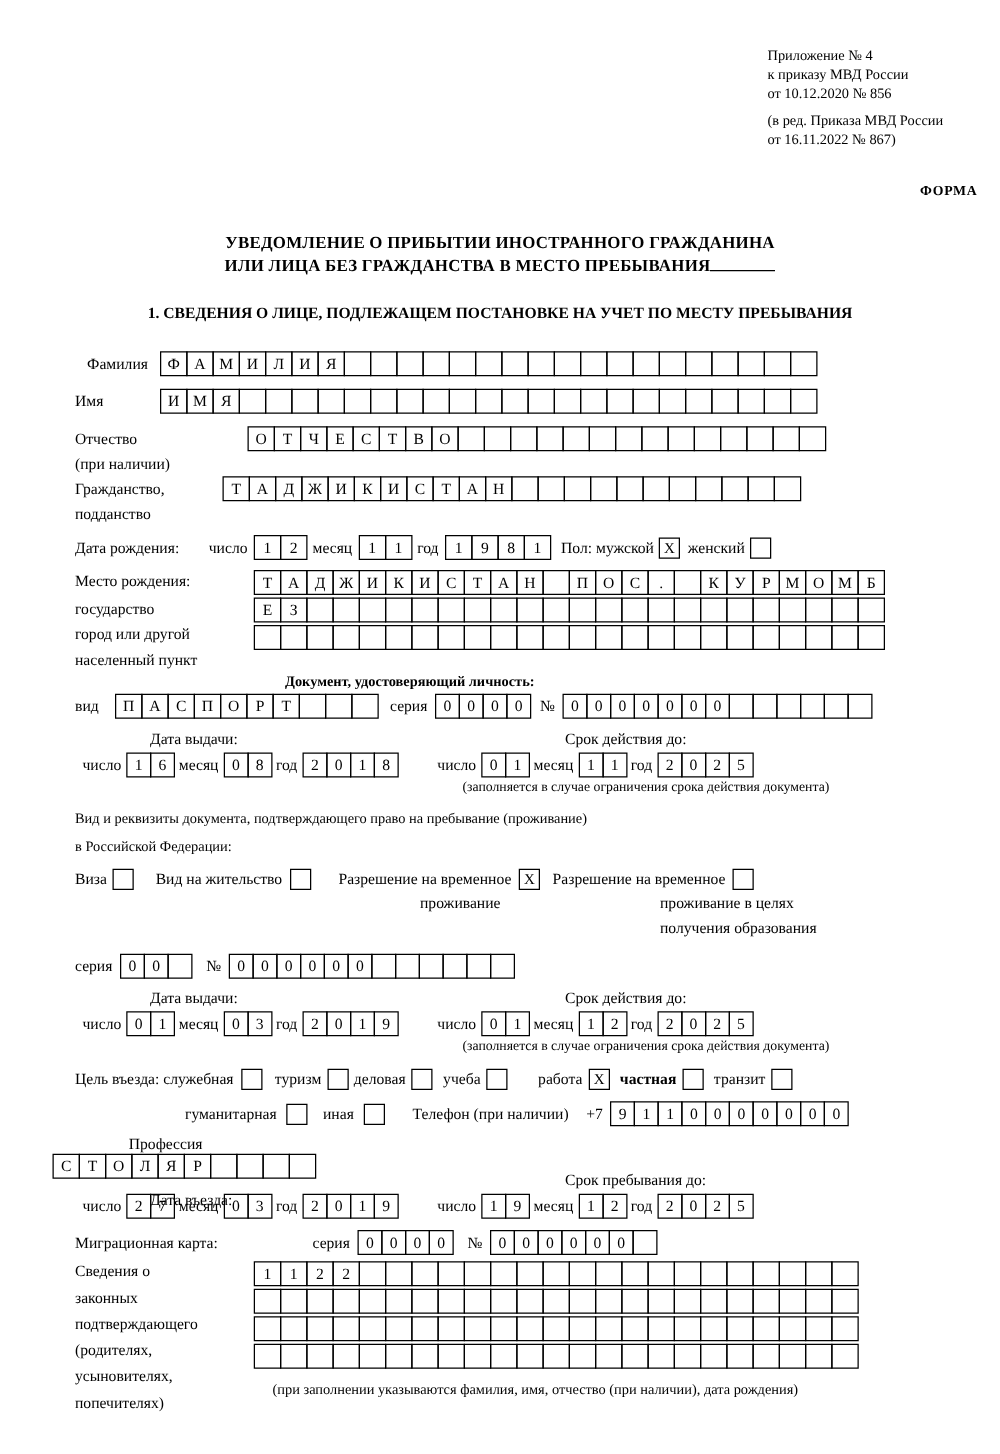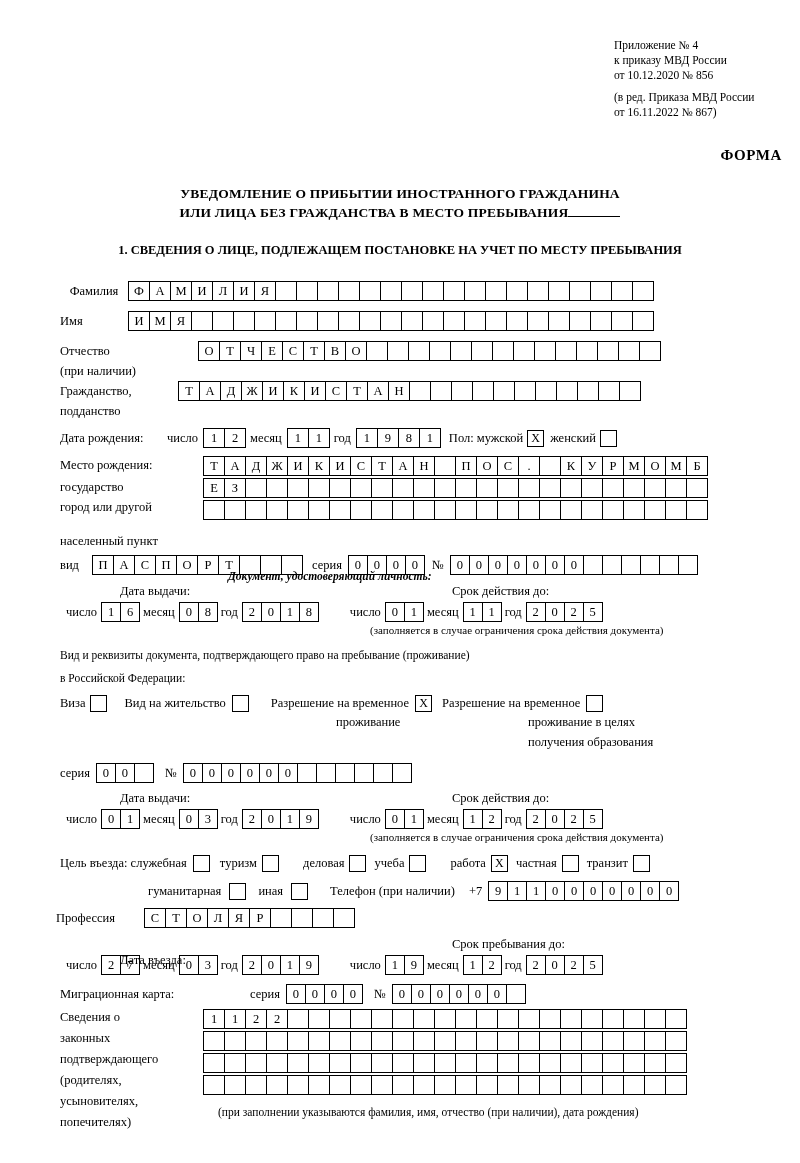--- a/index.html
+++ b/index.html
@@ -14,21 +14,21 @@
 
   
   .hdr {
     position:absolute; left:614px; top:38px; width:180px;
     font-size:11.5px; line-height:15px;
   }
   .hdr div { white-space:nowrap; }
   .hdr .gap { height:7px; }
   .forma {
     position:absolute; right:18px; top:147px;
-    font-size:15px; font-weight:bold; letter-spacing:.6px;
+    font-size:11px; font-weight:bold; letter-spacing:.6px;
   }
 
   .title {
     position:absolute; left:0; top:184px; width:800px;
     text-align:center; font-weight:bold; font-size:13.5px; line-height:19px;
     letter-spacing:.2px;
   }
   .title .ul { border-bottom:1px solid #000; display:inline-block; width:52px; }
 
   .sect1 {
@@ -319,25 +319,25 @@
         <span class="bx"></span>
         <span class="bx"></span>
         <span class="bx"></span>
         <span class="bx"></span>
         <span class="bx"></span>
         <span class="bx"></span>
         <span class="bx"></span>
         <span class="bx"></span>
       </span>
   </div>
-  <div class="row" style="left:60px; top:534px;">
+  <div class="row" style="left:60px; top:521px;">
     <span class="lbl">населенный пункт</span>
   </div>
 
-  <div class="row" style="left:228px; top:570px;font-style:italic;">
+  <div class="row" style="left:228px; top:540px;">
     <span class="lbl b small">Документ, удостоверяющий личность:</span>
   </div>
   <div class="row" style="left:60px; top:555px;">
     <span class="lbl" style="width:32px;">вид</span>
     <span class="boxes" id="dockind">
         <span class="bx">П</span>
         <span class="bx">А</span>
         <span class="bx">С</span>
         <span class="bx">П</span>
         <span class="bx">О</span>
@@ -513,27 +513,27 @@
   </div>
   <div class="row" style="left:370px; top:831px;">
     <span class="lbl tiny">(заполняется в случае ограничения срока действия документа)</span>
   </div>
 
   <div class="row" style="left:60px; top:855px;">
     <span class="lbl">Цель въезда: служебная</span>
     <span class="cb" style="margin-left:6px;"></span>
     <span class="lbl" style="margin-left:10px;text-align:center;">туризм</span>
     <span class="cb" style="margin-left:5px;"></span>
-    <span class="lbl" style="margin-left:24px;">деловая</span>
+    <span class="lbl" style="margin-left:4px;">деловая</span>
     <span class="cb" style="margin-left:5px;"></span>
     <span class="lbl" style="margin-left:8px;">учеба</span>
     <span class="cb" style="margin-left:5px;"></span>
     <span class="lbl" style="margin-left:24px;">работа</span>
     <span class="cb" style="margin-left:5px;">X</span>
-    <span class="lbl" style="margin-left:8px;">частная</span>
+    <span class="lbl" style="margin-left:8px;font-weight:bold;">частная</span>
     <span class="cb" style="margin-left:5px;"></span>
     <span class="lbl" style="margin-left:8px;">транзит</span>
     <span class="cb" style="margin-left:5px;"></span>
   </div>
 
   <div class="row" style="left:148px; top:881px;">
     <span class="lbl">гуманитарная</span>
     <span class="cb" style="margin-left:8px;"></span>
     <span class="lbl" style="margin-left:12px;">иная</span>
     <span class="cb" style="margin-left:8px;"></span>
@@ -546,21 +546,21 @@
         <span class="bx n">0</span>
         <span class="bx n">0</span>
         <span class="bx n">0</span>
         <span class="bx n">0</span>
         <span class="bx n">0</span>
         <span class="bx n">0</span>
         <span class="bx n">0</span>
       </span>
   </div>
 
-  <div class="row" style="left:56px; top:908px;">
+  <div class="row" style="left:42px; top:908px;flex-direction:column;">
     <span class="lbl" style="width:88px;">Профессия</span>
     <span class="boxes" id="prof">
         <span class="bx">С</span>
         <span class="bx">Т</span>
         <span class="bx">О</span>
         <span class="bx">Л</span>
         <span class="bx">Я</span>
         <span class="bx">Р</span>
         <span class="bx"></span>
         <span class="bx"></span>

